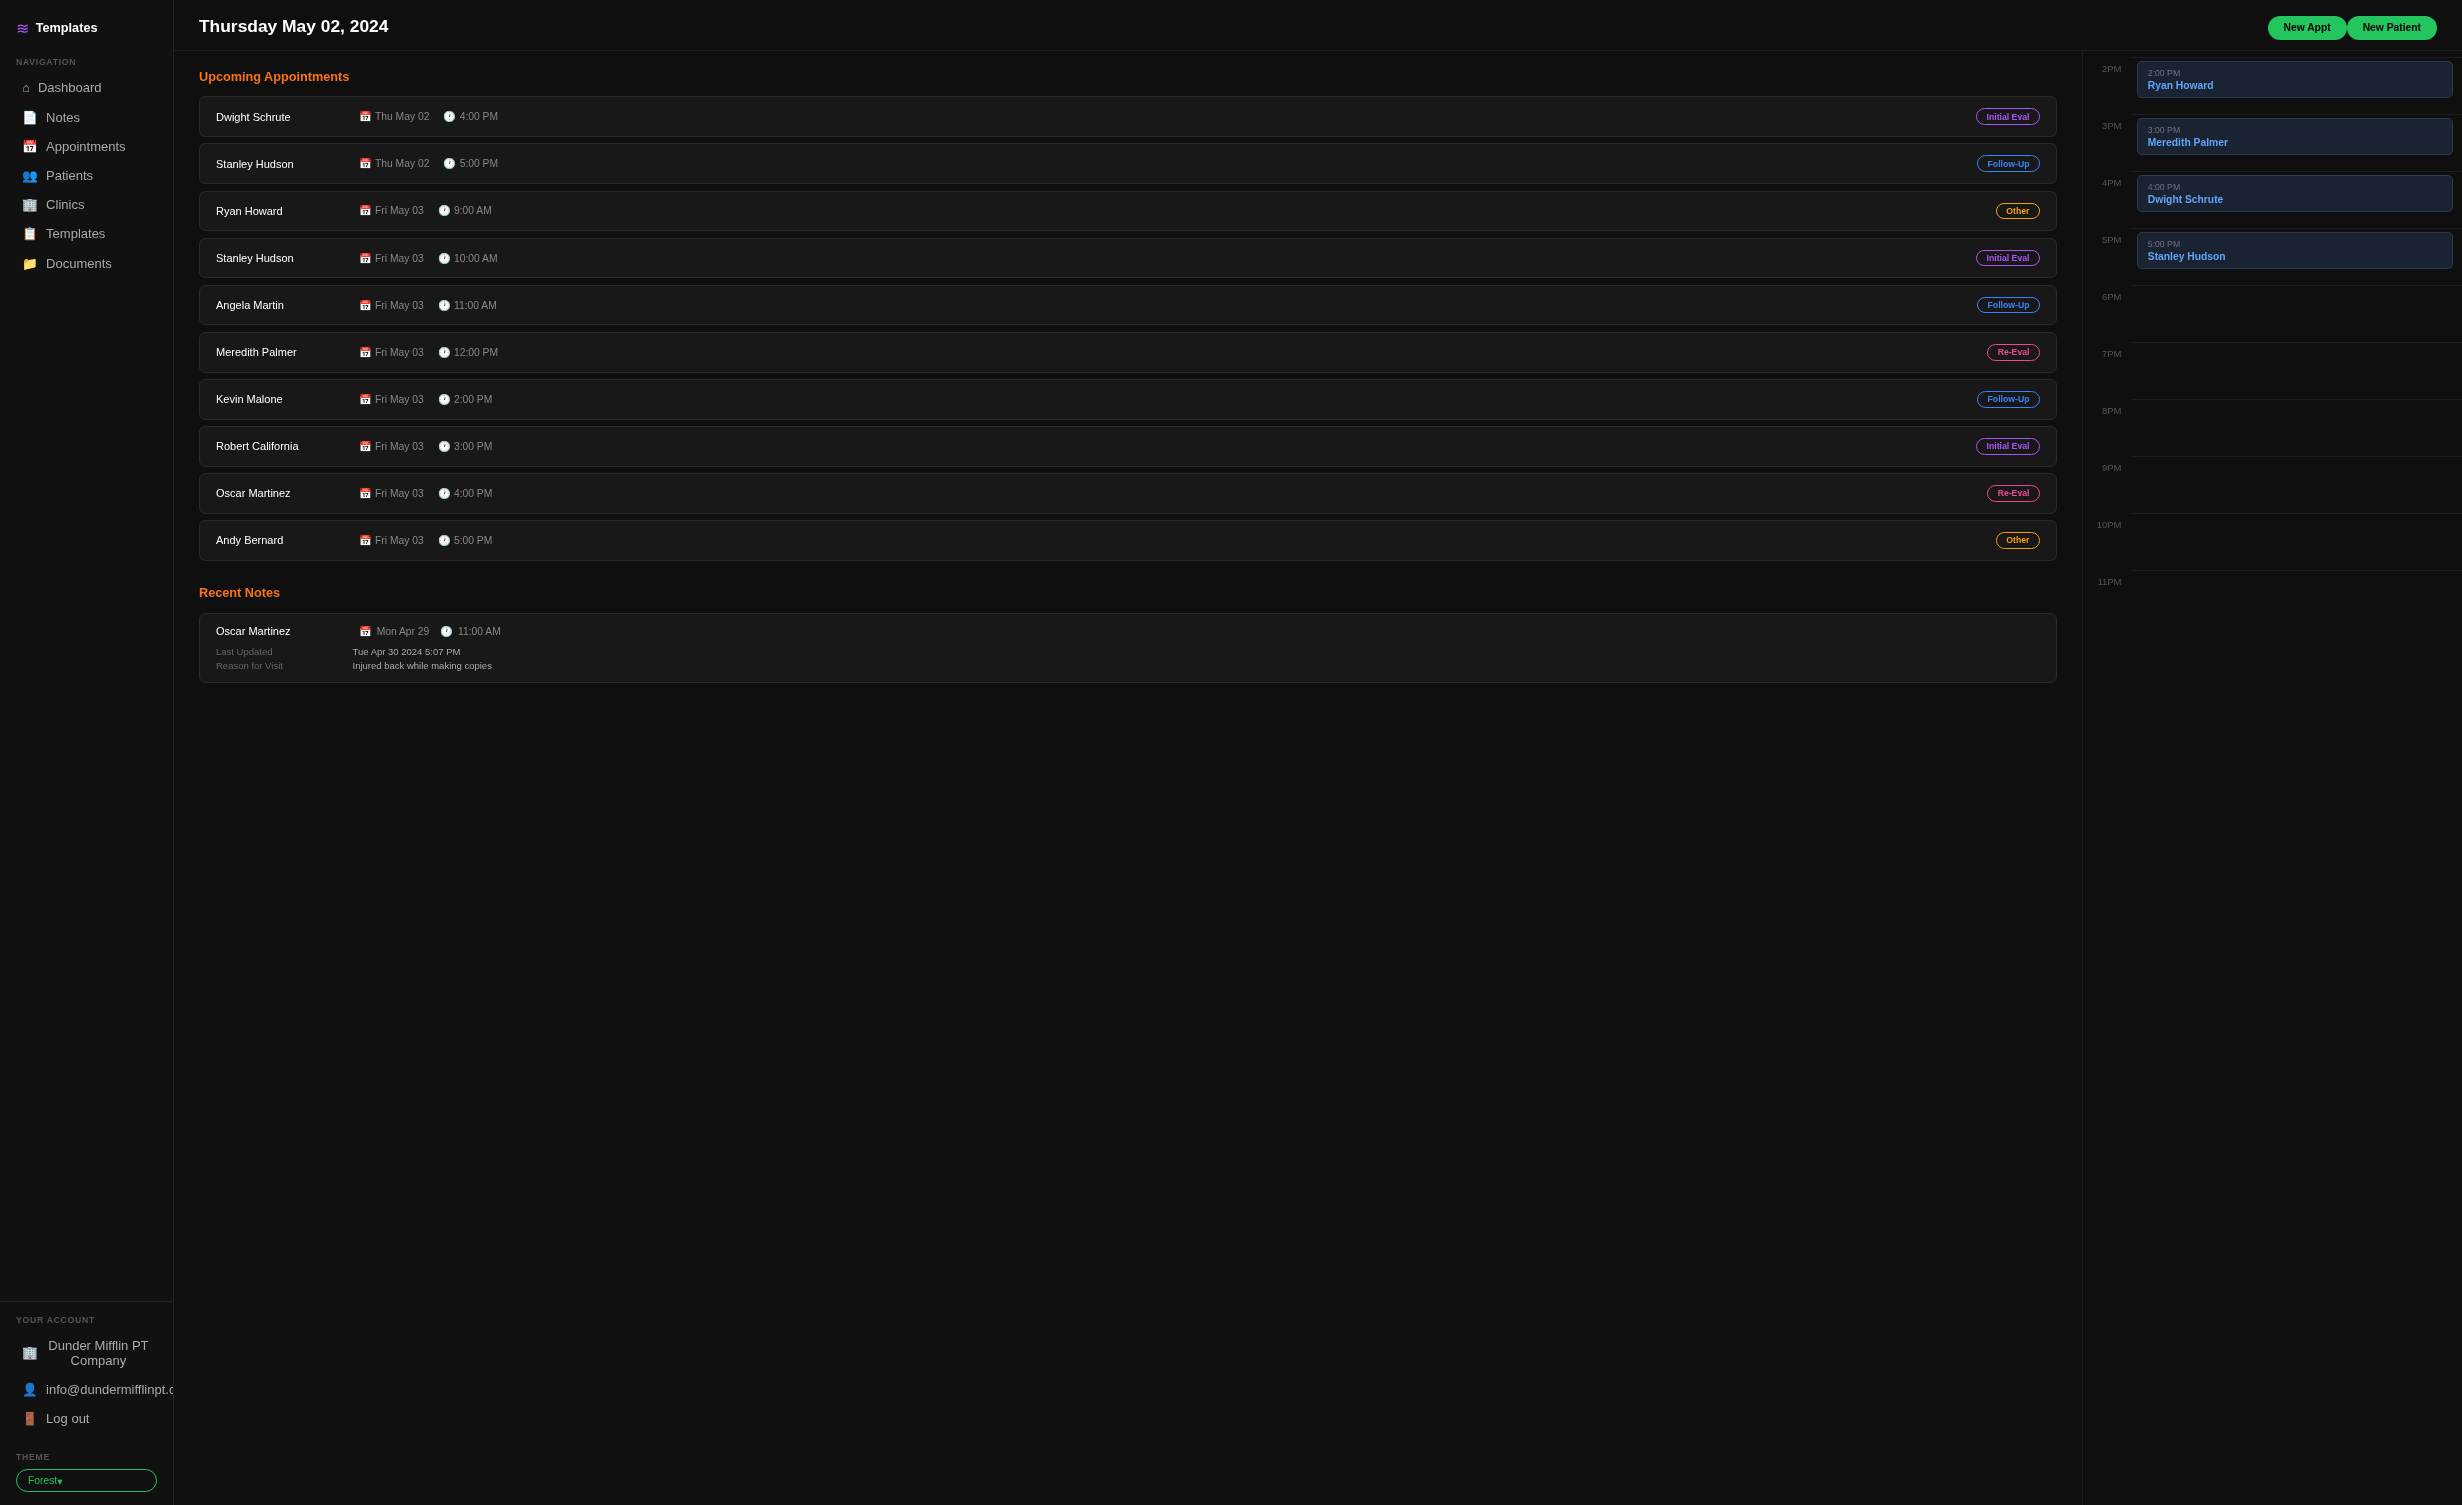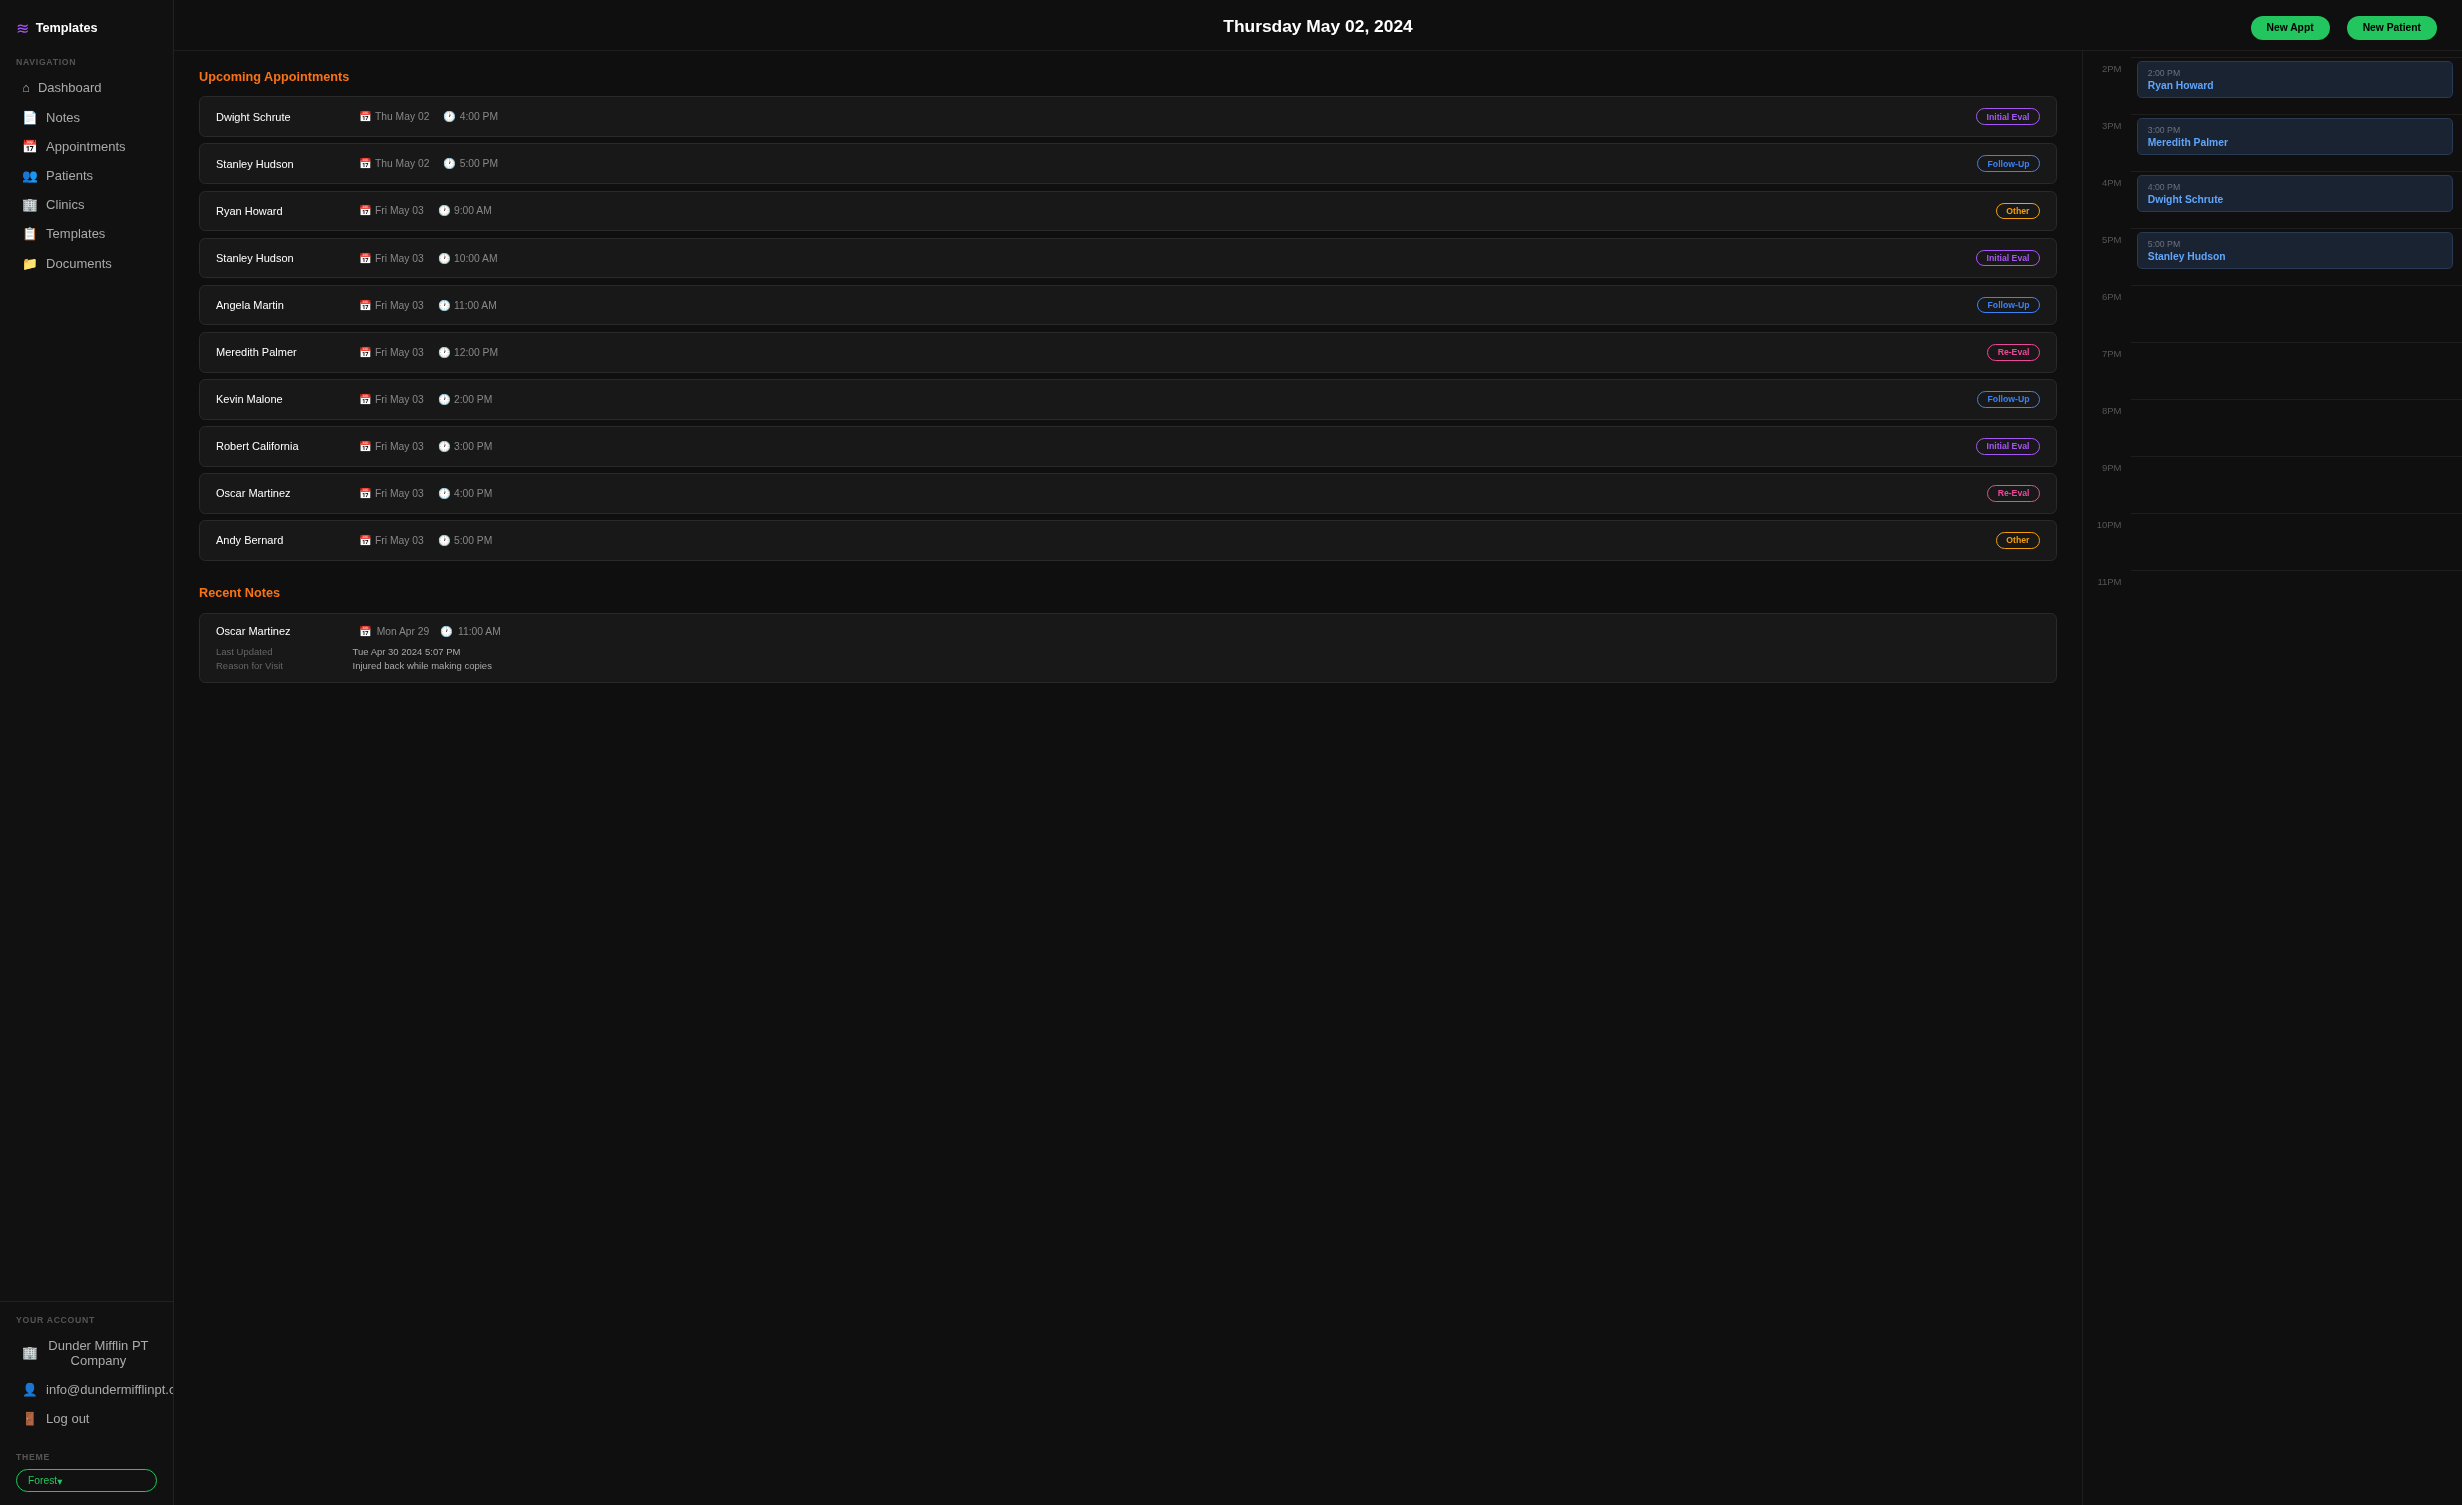--- a/index.html
+++ b/index.html
@@ -100,33 +100,33 @@
       flex: 1;
       display: flex;
       flex-direction: column;
       overflow: hidden;
     }
 
     
     .topbar {
       display: flex;
       align-items: center;
-      justify-content: center;
+      justify-content: flex-start;
       padding: 16px 25px 12.7px;
       border-bottom: 0.8px solid #1e1e1e;
       position: relative;
     }
     .page-title {
       font-size: 17.4px;
       font-weight: 700;
       color: #fff;
     }
     .topbar-actions {
       display: flex;
-      gap: 17px;
+      gap: 0;
       position: absolute;
       right: 25px;
       top: 16px;
     }
     .btn-new-appt {
       background: #22c55e;
       color: #000;
       border: none;
       border-radius: 791px;
       padding: 6.3px 16px;

